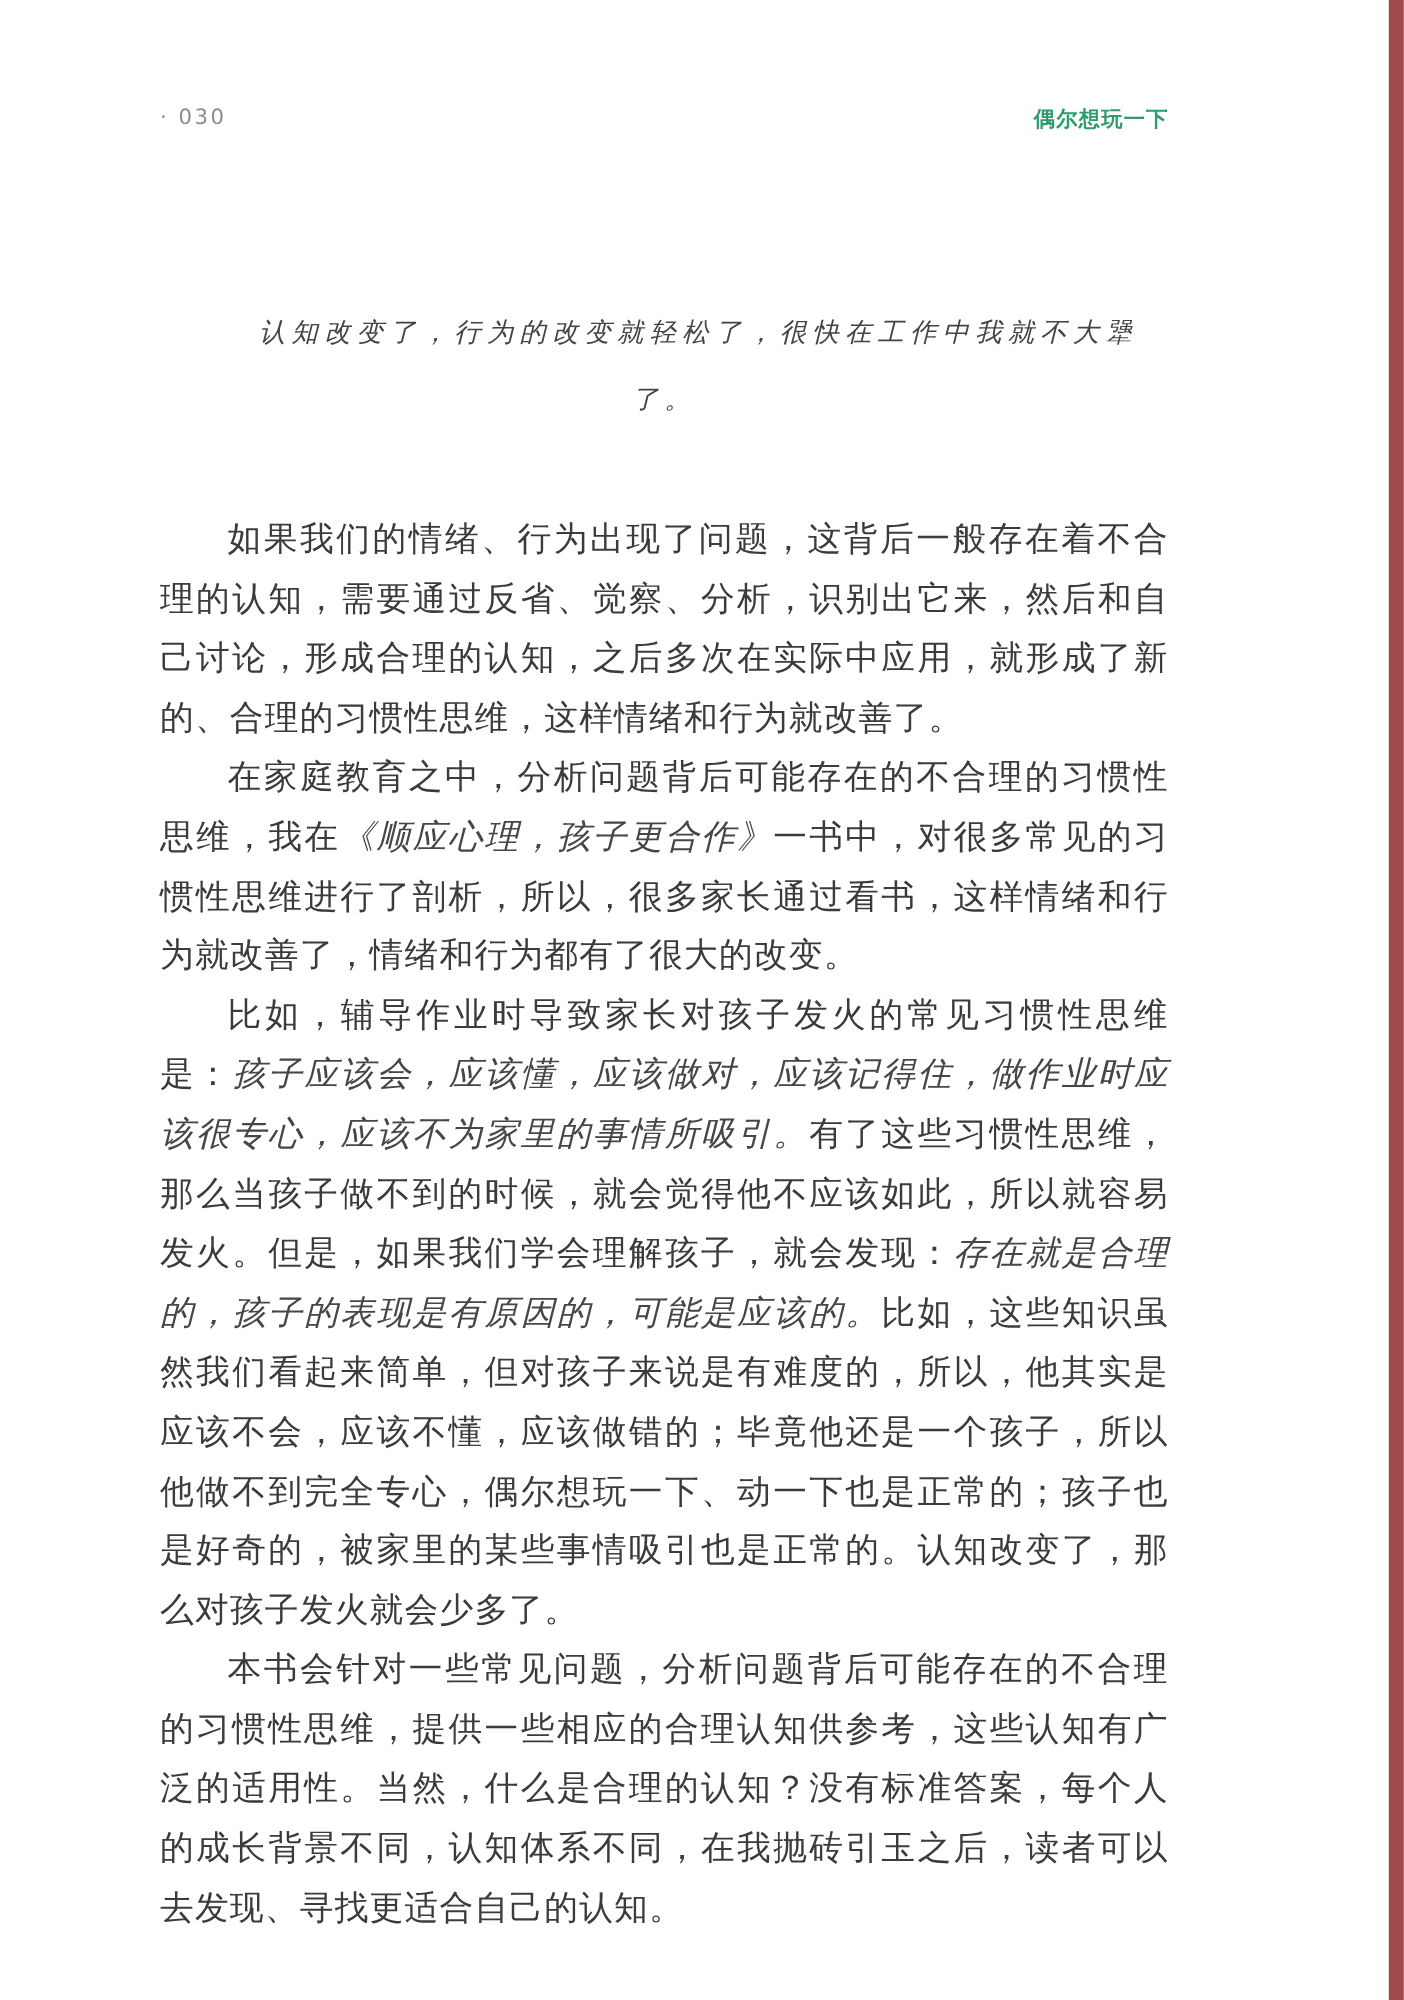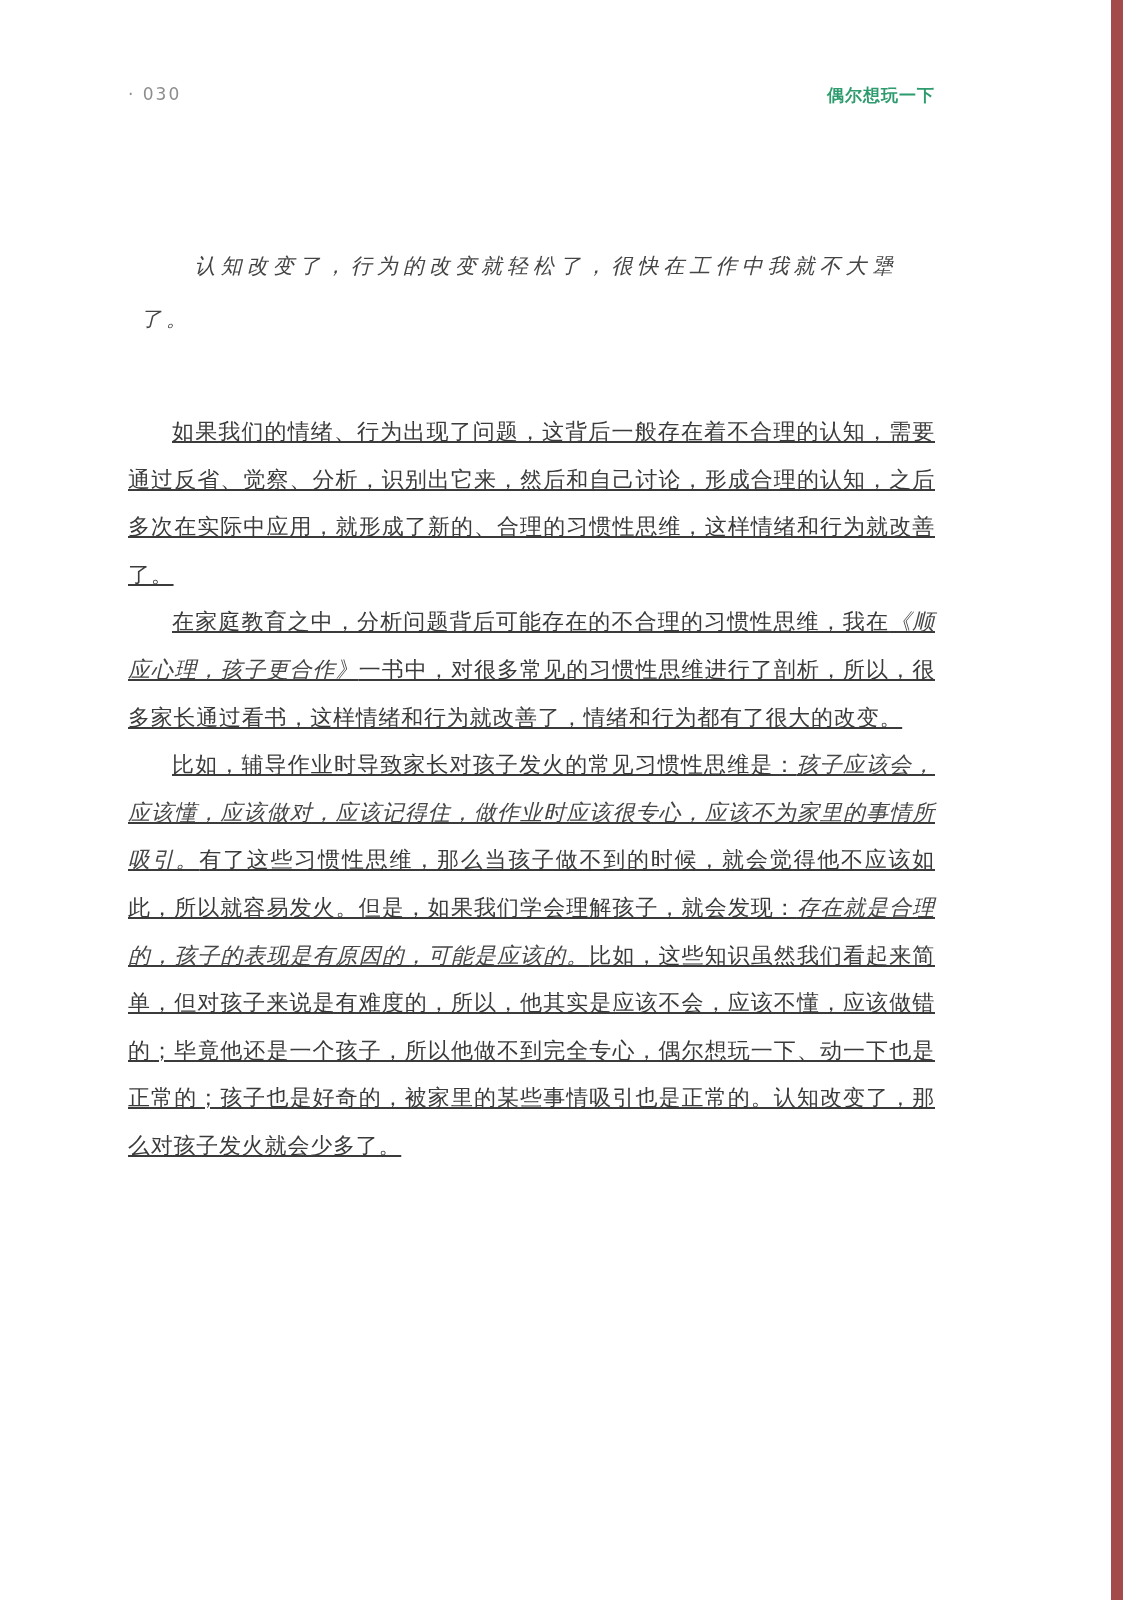--- a/index.html
+++ b/index.html
@@ -36,38 +36,38 @@
   .book-title {
     font-weight: bold;
     letter-spacing: 1px;
   }
   .content {
     position: absolute;
     left: 128px; right: 188px; top: 240px;
     color: #3b3b3b;
   }
   .quote {
-    margin: 0 0 62px 12px;
+    margin: 0 0 62px 0;
     font-size: 21px;
     line-height: 53px;
     letter-spacing: 0.24em;
     font-style: italic;
     text-indent: 2.6em;
     color: #444444;
+    text-align: center;
   }
   .body-paragraphs { display: block; }
   .para {
     margin: 0;
-    font-size: 22px;
+    font-size: 27px;
     line-height: 47.6px;
     letter-spacing: 0.035em;
     text-align: justify;
     text-indent: 2em;
     color: #3b3b3b;
-    text-decoration: underline;
   }
   .para .kai {
     font-style: italic;
     color: #464646;
   }
 </style>
 </head>
 <body>
 
 <div class="page">
@@ -77,18 +77,19 @@
     <span class="book-title" style="color: rgb(46, 155, 110);">偶尔想玩一下</span>
   </div>
 
   <div class="content">
     <p class="quote">认知改变了，行为的改变就轻松了，很快在工作中我就不大犟了。</p>
 
     <div class="body-paragraphs">
         <p class="para"><span class="normal">如果我们的情绪、行为出现了问题，这背后一般存在着不合理的认知，需要通过反省、觉察、分析，识别出它来，然后和自己讨论，形成合理的认知，之后多次在实际中应用，就形成了新的、合理的习惯性思维，这样情绪和行为就改善了。</span></p>
         <p class="para"><span class="normal">在家庭教育之中，分析问题背后可能存在的不合理的习惯性思维，我在</span><span class="kai">《顺应心理，孩子更合作》</span><span class="normal">一书中，对很多常见的习惯性思维进行了剖析，所以，很多家长通过看书，这样情绪和行为就改善了，情绪和行为都有了很大的改变。</span></p>
         <p class="para"><span class="normal">比如，辅导作业时导致家长对孩子发火的常见习惯性思维是：</span><span class="kai">孩子应该会，应该懂，应该做对，应该记得住，做作业时应该很专心，应该不为家里的事情所吸引。</span><span class="normal">有了这些习惯性思维，那么当孩子做不到的时候，就会觉得他不应该如此，所以就容易发火。但是，如果我们学会理解孩子，就会发现：</span><span class="kai">存在就是合理的，孩子的表现是有原因的，可能是应该的。</span><span class="normal">比如，这些知识虽然我们看起来简单，但对孩子来说是有难度的，所以，他其实是应该不会，应该不懂，应该做错的；毕竟他还是一个孩子，所以他做不到完全专心，偶尔想玩一下、动一下也是正常的；孩子也是好奇的，被家里的某些事情吸引也是正常的。认知改变了，那么对孩子发火就会少多了。</span></p>
+        <p class="para"><span class="normal">本书会针对一些常见问题，分析问题背后可能存在的不合理的习惯性思维，提供一些相应的合理认知供参考，这些认知有广泛的适用性。当然，什么是合理的认知？没有标准答案，每个人的成长背景不同，认知体系不同，在我抛砖引玉之后，读者可以去发现、寻找更适合自己的认知。</span></p>
       </div>
   </div>
 
   <div class="edge-stripe" style="background: rgb(163, 74, 74);"></div>
 
 </div>
 
 </body></html>

